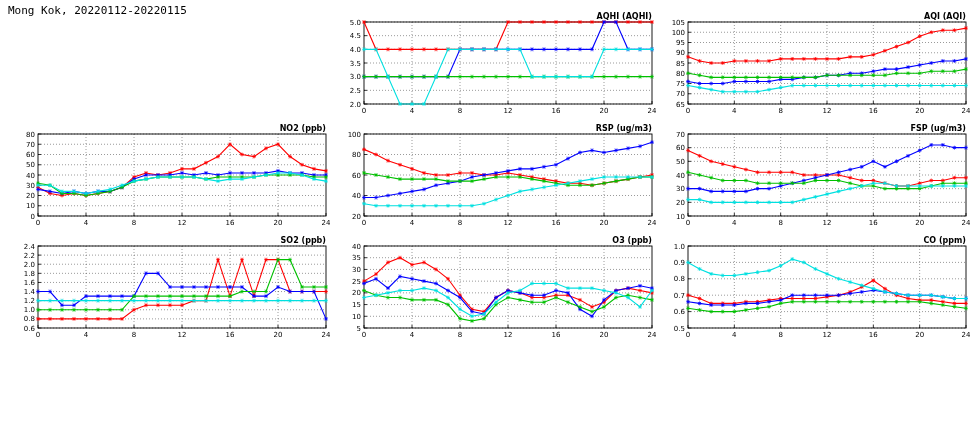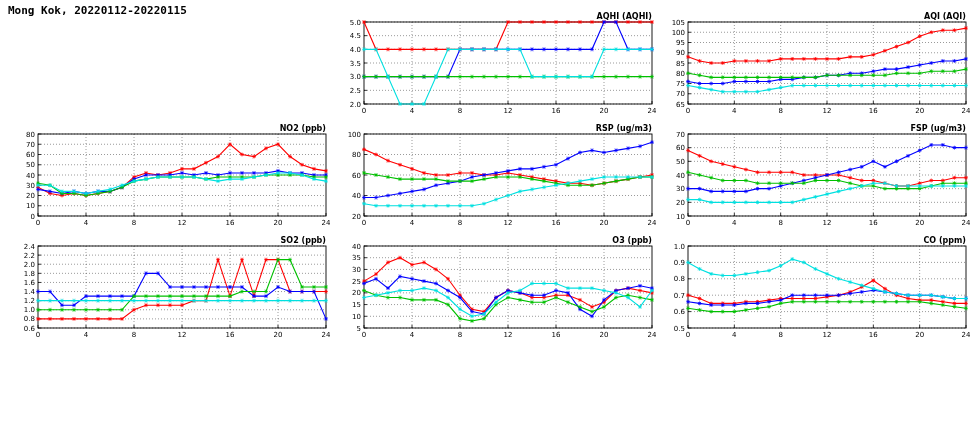--- a/index.html
+++ b/index.html
@@ -1,17 +1,17 @@
 <!DOCTYPE html>
 <html><head>
 <meta charset="utf-8">
 <style>
   html,body{margin:0;padding:0;background:#ffffff;}
   body{width:975px;height:447px;font-family:"DejaVu Sans",sans-serif;position:relative;overflow:hidden;}
-  .title{position:absolute;left:8px;top:4px;font-family:"DejaVu Sans Mono",monospace;font-weight:bold;font-size:11px;color:#000;}
+  .title{position:absolute;left:8px;top:4px;font-family:"DejaVu Sans Mono",monospace;font-weight:normal;font-size:11px;color:#000;}
   .panel{position:absolute;}
   .panel svg{display:block;}
   .ptitle{font-family:"DejaVu Sans",sans-serif;font-size:8px;font-weight:bold;fill:#000;}
   .tick{font-family:"DejaVu Sans",sans-serif;font-size:7px;fill:#000;}
 </style>
 </head>
 <body>
 
 <div class="title">Mong Kok, 20220112-20220115</div>
 

